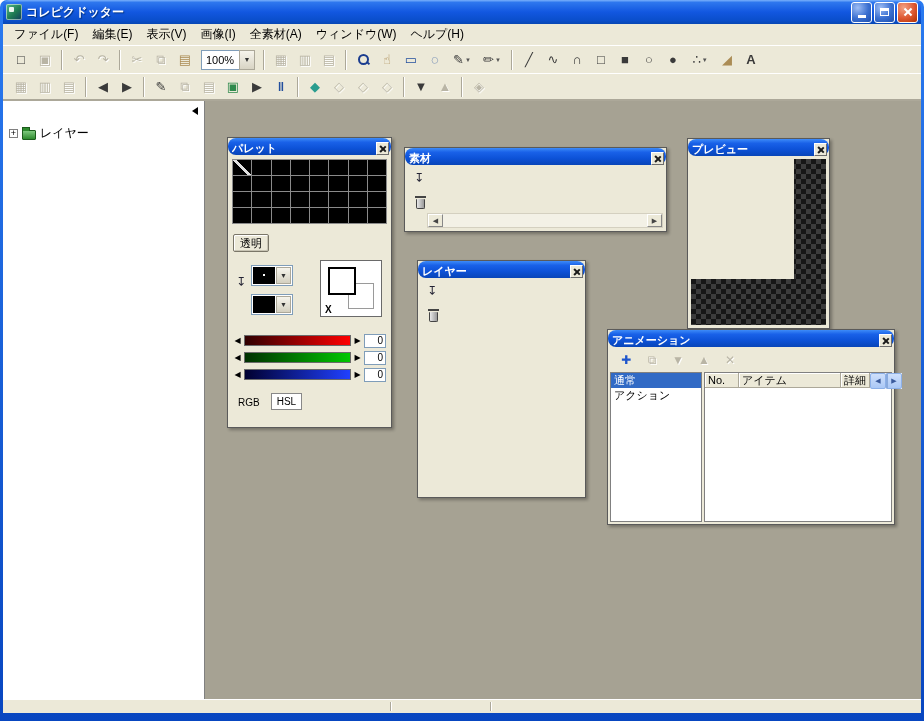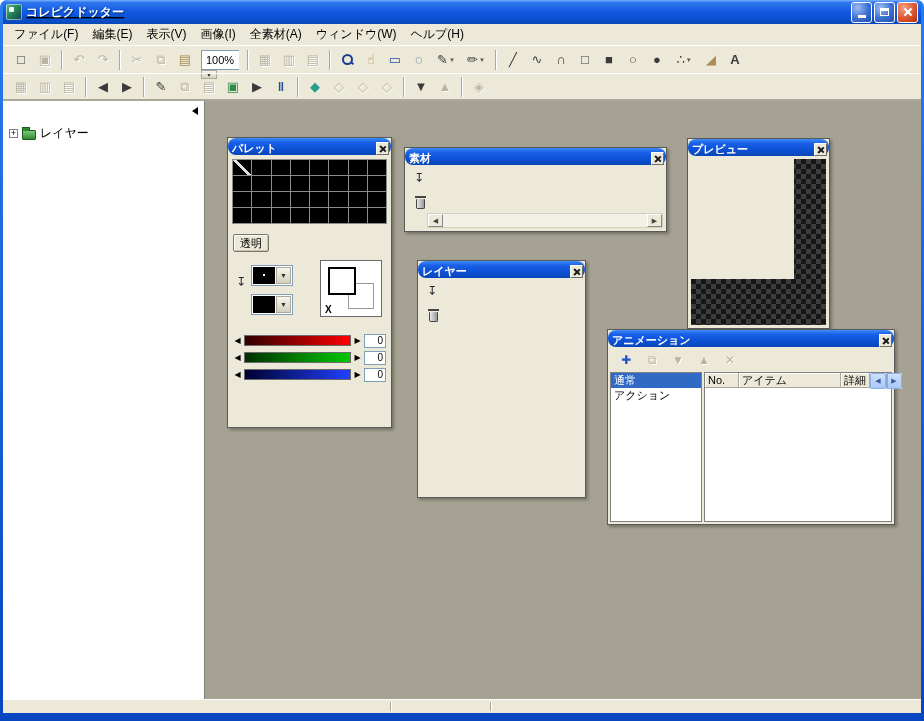--- a/index.html
+++ b/index.html
@@ -13,21 +13,20 @@
   .xp-window {
     width:924px; height:721px; display:flex; flex-direction:column;
     background:linear-gradient(180deg,#2a7af0,#0846c0);
     border-radius:7px 7px 0 0; overflow:hidden;
     padding:0 3px 8px 3px;
   }
   .titlebar {
     height:24px; display:flex; align-items:center; gap:4px; padding:0 3px;
     background:linear-gradient(180deg,#7ab1fb 0%,#2e77ee 10%,#1257e0 50%,#0a4ecb 85%,#0747b4 100%);
     border-radius:6px 6px 0 0;
-    text-decoration:underline;
   }
   .app-icon { width:16px; height:16px; border-radius:2px;
     background:linear-gradient(135deg,#59c08a 0%,#1f7a52 55%,#123b5e 100%);
     box-shadow:inset 0 0 0 1px rgba(255,255,255,.5); position:relative; }
   .app-icon::after { content:""; position:absolute; left:3px; top:3px; width:5px; height:5px; background:#eaf6ee; border-radius:1px; }
   .title-text { flex:1; color:#fff; font-weight:bold; font-size:12px; text-shadow:1px 1px 1px #00317e;
     white-space:nowrap; overflow:hidden; }
   .win-controls { display:flex; }
   .win-btn { width:21px; height:21px; margin-left:2px; border:1px solid #fff; border-radius:3px;
     display:flex; align-items:center; justify-content:center;
@@ -47,21 +46,21 @@
   .toolbar { display:flex; align-items:center; padding:2px 6px; border-top:1px solid #fff; height:28px; }
   .toolbar.tb2 { height:27px; border-bottom:1px solid #aca899; }
   .tbtn { width:24px; height:22px; display:flex; align-items:center; justify-content:center;
     font-size:13px; color:#3a3a3a; }
   .tbtn.w { width:30px; }
   .dd { font-size:6px; color:#555; margin-left:1px; }
   .dis { color:#b9b5a5 !important; text-shadow:1px 1px 0 #fff; }
   .c-tan { color:#ab8c55; } .c-blue { color:#1d55cc; } .c-green { color:#2f8a4c; }
   .c-teal { color:#2a9d8f; } .c-nav { color:#234f9e; }
   .sep { width:2px; height:20px; margin:0 4px; border-left:1px solid #aca899; border-right:1px solid #fff; }
-  .combo { display:flex; align-items:flex-start; height:20px; margin:0 4px;flex-direction:column; }
+  .combo { display:flex; align-items:flex-start; height:20px; margin:0 4px; }
   .combo-text { width:38px; height:20px; background:#fff; border:1px solid #7f9db9; border-right:none;
     font-size:11px; line-height:18px; padding-left:4px; }
   .combo-btn { width:16px; height:20px; background:linear-gradient(180deg,#f6f4ec,#d8d4c4);
     border:1px solid #aca899; display:flex; align-items:center; justify-content:center; font-size:7px; color:#333; }
   .g-mag { position:relative; width:13px; height:13px; }
   .g-mag::before { content:""; position:absolute; left:1px; top:1px; width:7px; height:7px;
     border:2px solid #1a3c8f; border-radius:50%; }
   .g-mag::after { content:""; position:absolute; left:9px; top:9px; width:4px; height:2px;
     background:#1a3c8f; transform:rotate(45deg); }
   .g-trash { position:relative; width:9px; height:10px; border:1px solid #444; border-top:none;
@@ -467,20 +466,24 @@
               <span class="sl-arrow">
                   <i>◀</i>
                 </span>
               <span class="sl-bar b"></span>
               <span class="sl-arrow">
                   <i>▶</i>
                 </span>
               <span class="sl-value">0</span>
             </div>
           </div>
+          <div class="pal-tabs">
+            <span class="tab rgb">RGB</span>
+            <span class="tab hsl">HSL</span>
+          </div>
         </div>
 
         <div class="fwin material">
           <div class="fwin-title">
             <span class="fwin-title-text">素材</span>
             <span class="fwin-close">
                 <i class="xb dark"></i>
               </span>
           </div>
           <div class="fwin-body">

